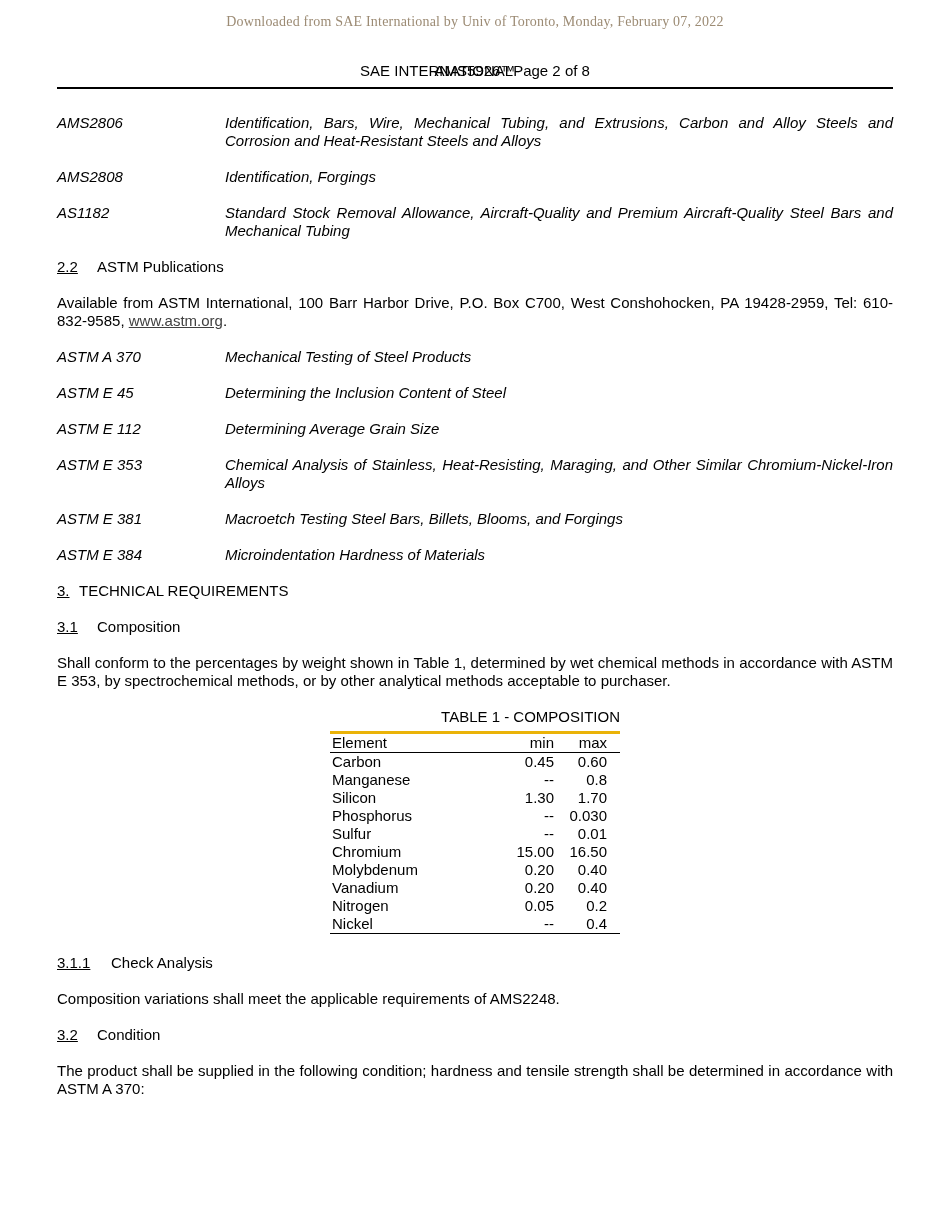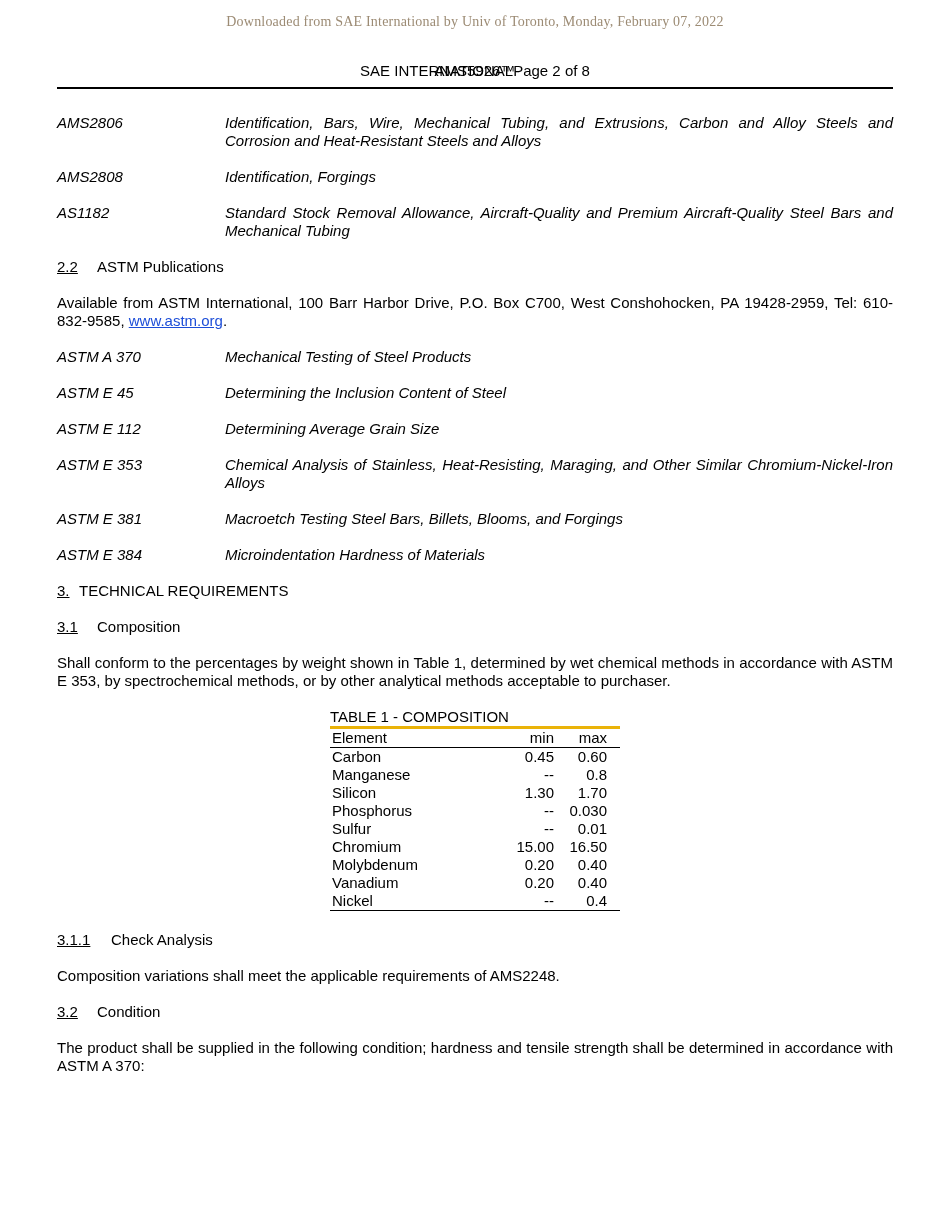--- a/index.html
+++ b/index.html
@@ -23,23 +23,23 @@
   .content { margin: 25px 57px 0 57px; font-size: 15px; line-height: 18px; }
   .ref { display: flex; margin-bottom: 18px; font-style: italic; }
   .ref-term { flex: 0 0 168px; }
   .ref-def { flex: 1 1 auto; text-align: justify; }
   .para { margin: 0 0 18px 0; text-align: justify; }
   .heading { margin-bottom: 18px; white-space: nowrap; }
   .secnum { display: inline-block; text-decoration: underline; }
   .sn-40 { width: 40px; }
   .sn-22 { width: 22px; }
   .sn-54 { width: 54px; }
-  .link { color: #1d4ed8; cursor: pointer; }
+  .link { color: #404040; cursor: pointer; }
   .table-wrap { width: 290px; margin: 0 auto 20px auto; }
-  .table-title { text-align: left; }
+  .table-title { text-align: right; margin-bottom: 5px; }
   table.comp {
     border-collapse: collapse; width: 100%;
     border-top: 3px solid #eab308; border-bottom: 1px solid #000;
     font-size: 15px;
   }
   .comp td { padding: 0; height: 18px; line-height: 18px; }
   .comp thead td { border-bottom: 1px solid #000; height: 20px; }
   .comp .c-el  { width: 152px; text-align: left; padding-left: 2px; }
   .comp .c-min { width: 72px; text-align: right; }
   .comp .c-max { width: 66px; text-align: right; padding-right: 13px; }
@@ -158,20 +158,25 @@
             <td class="c-el">Molybdenum</td>
             <td class="c-min">0.20</td>
             <td class="c-max">0.40</td>
           </tr>
           <tr>
             <td class="c-el">Vanadium</td>
             <td class="c-min">0.20</td>
             <td class="c-max">0.40</td>
           </tr>
           <tr>
+            <td class="c-el">Nitrogen</td>
+            <td class="c-min">0.05</td>
+            <td class="c-max">0.2</td>
+          </tr>
+          <tr>
             <td class="c-el">Nickel</td>
             <td class="c-min">--</td>
             <td class="c-max">0.4</td>
           </tr>
         </tbody>
       </table>
     </div>
 
     <div class="heading">
       <span class="secnum sn-54">3.1.1</span><span>Check Analysis</span>

